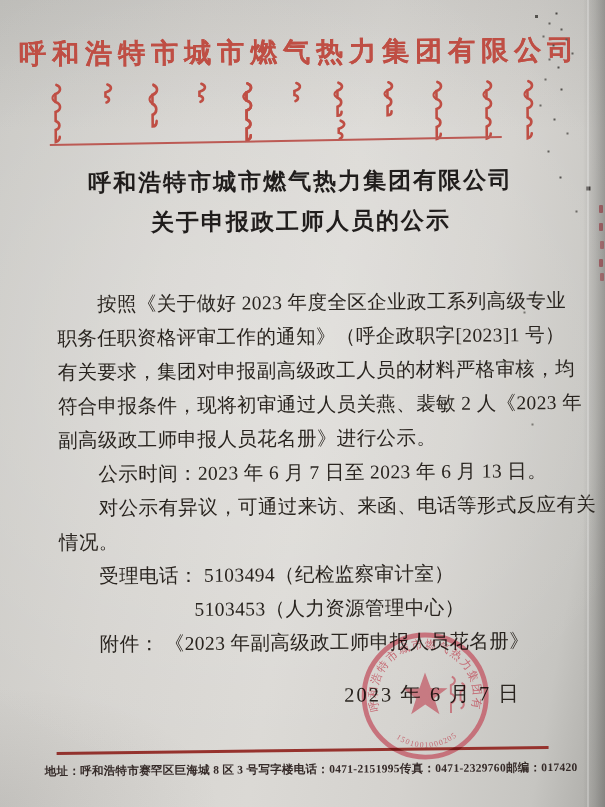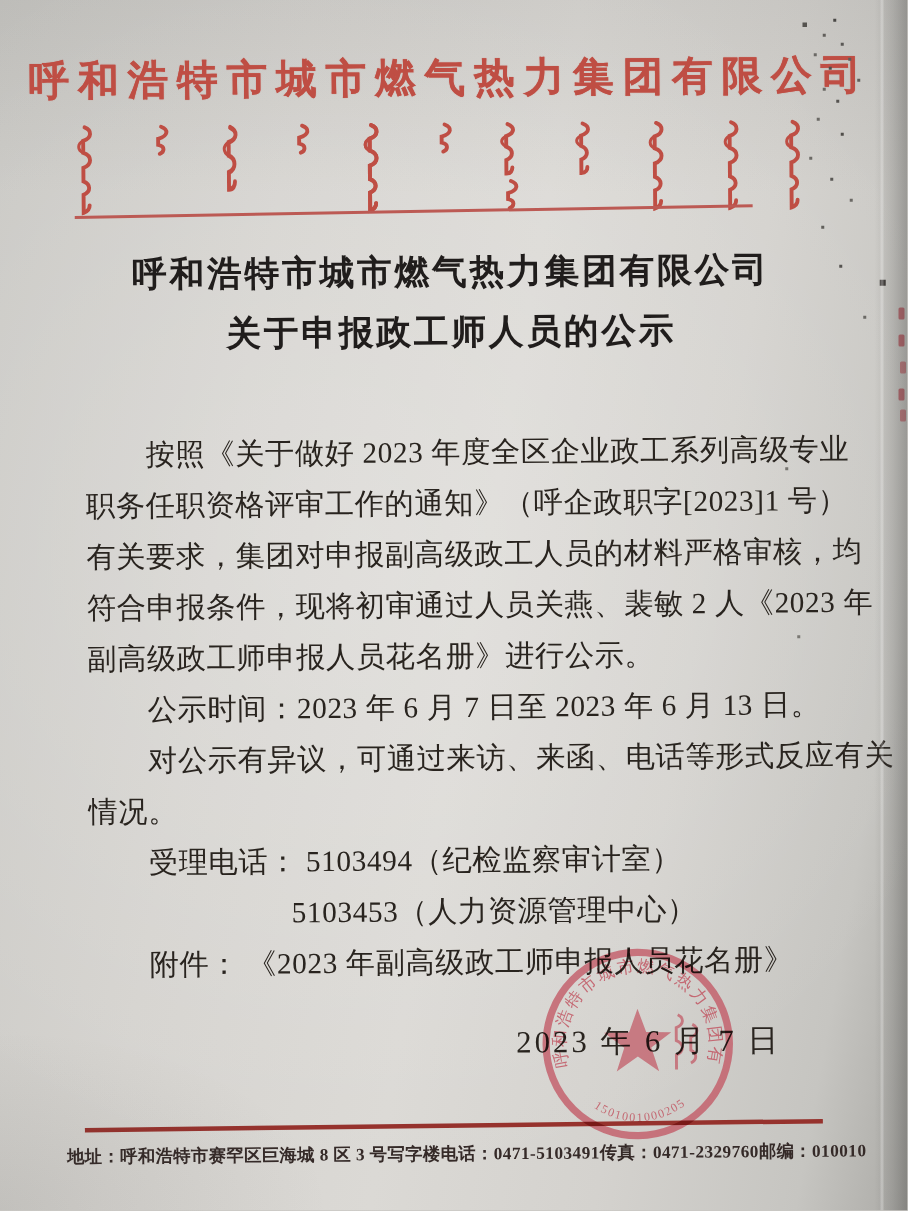--- a/index.html
+++ b/index.html
@@ -165,23 +165,23 @@
         <path id="sealNumArc" d="M 39.1,106.8 A 48,48 0 0 0 100.9,106.8" fill="none"></path>
         <text font-size="7.5" fill="#c25a66" letter-spacing="1">
           <textPath href="#sealNumArc" startOffset="4">15010010002059</textPath>
         </text>
       </svg>
     </div>
 
     <div class="rule-thick"></div>
     <div class="footer-row">
       <span>地址：呼和浩特市赛罕区巨海城 8 区 3 号写字楼</span>
-      <span>电话：0471-5103491</span>
+      <span>电话：0471-2151995</span>
       <span>传真：0471-2329760</span>
-      <span>邮编：010010</span>
+      <span>邮编：017420</span>
     </div>
 
   </div>
 
   <div class="speckles"></div>
   <div class="edge-red-marks"></div>
   <div class="corner-shade"></div>
   <div class="edge-band"></div>
   <div class="edge-highlight"></div>
 </div>

